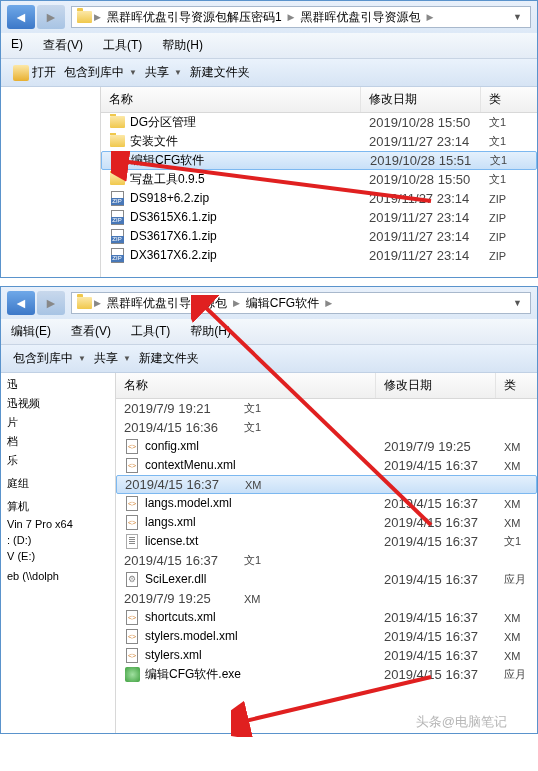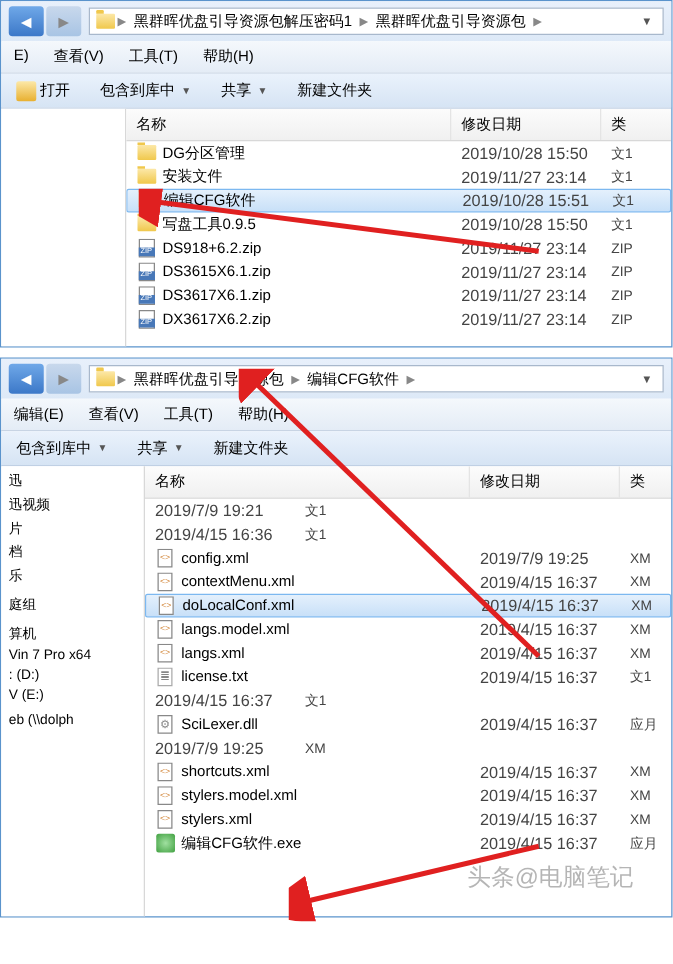--- a/index.html
+++ b/index.html
@@ -8,21 +8,21 @@
 .addr-bar{background:linear-gradient(#e8f0fb,#dde9f7);padding:4px 6px;display:flex;align-items:center;gap:2px}
 .nav-btn{width:28px;height:24px;border-radius:3px;display:flex;align-items:center;justify-content:center;color:#fff;font-size:14px}
 .nav-back{background:linear-gradient(#6fa8e8,#3c78c8)}
 .nav-fwd{background:linear-gradient(#c8d8ec,#a8c4e4);color:#888}
 .addr-box{flex:1;background:#fff;border:1px solid #a8b8cc;height:22px;display:flex;align-items:center;padding:0 4px;gap:2px;margin-left:4px}
 .crumb{padding:0 4px;white-space:nowrap}
 .crumb-sep{color:#888;font-size:9px}
 .addr-drop{color:#555;padding:0 4px;font-size:9px}
 .menu-bar{background:linear-gradient(#f4f8fc,#e4ecf6);padding:2px 6px;display:flex;gap:12px;border-bottom:1px solid #c8d4e4}
 .menu-item{padding:2px 4px}
-.tool-bar{background:linear-gradient(#eaf2fc,#d6e4f4);padding:3px 8px;display:flex;gap:16px;align-items:flex-start;border-bottom:1px solid #c0d0e4}
+.tool-bar{background:linear-gradient(#eaf2fc,#d6e4f4);padding:3px 8px;display:flex;align-items:flex-start;border-bottom:1px solid #c0d0e4}
 .tool-item{display:flex;align-items:center;gap:3px;padding:2px 4px}
 .tool-drop{font-size:8px;color:#555;margin-left:2px}
 .split{display:flex;height:190px}
 .nav-pane{width:100px;background:#fff;border-right:1px solid #d8d8d8;overflow:hidden}
 .nav-pane2{width:115px}
 .nav-list{padding:2px 0}
 .nav-item{padding:2px 6px;font-size:11px;white-space:nowrap;overflow:hidden}
 .content{flex:1;overflow:hidden}
 .col-headers{display:flex;background:linear-gradient(#fcfcfc,#f0f0f0);border-bottom:1px solid #d8d8d8;font-size:12px}
 .col-name{width:260px;padding:4px 8px;border-right:1px solid #e4e4e4}
@@ -41,21 +41,21 @@
 .txt-icon{background:#fff;border:1px solid #aaa;width:12px;height:15px;position:relative}
 .txt-icon:after{content:"";position:absolute;top:2px;left:2px;right:2px;height:7px;background:repeating-linear-gradient(#888 0,#888 1px,transparent 1px,transparent 2px)}
 .xml-icon{background:#fff;border:1px solid #888;width:12px;height:15px;position:relative}
 .xml-icon:after{content:"<>";position:absolute;top:3px;left:0;right:0;font-size:7px;color:#d08030;text-align:center}
 .dll-icon{background:#fff;border:1px solid #888;width:12px;height:15px;position:relative}
 .dll-icon:after{content:"⚙";position:absolute;top:1px;left:0;right:0;font-size:9px;text-align:center;color:#888}
 .exe-icon{width:15px;height:15px;background:radial-gradient(#a0e0a0,#40a040);border-radius:2px}
 .open-icon{width:20px;height:16px;background:linear-gradient(#fce8a8,#e8b030);border-radius:2px;position:relative}
 .arrow{position:absolute;pointer-events:none;z-index:10}
 .split2{height:360px}
-.watermark{position:absolute;bottom:18px;right:30px;color:rgba(120,120,120,0.55);font-size:19px;z-index:20}
+.watermark{position:absolute;bottom:2px;right:30px;color:rgba(120,120,120,0.55);font-size:13px;z-index:20}
 </style>
 </head>
 <body>
 
 <div class="window">
   <div class="addr-bar">
     <div class="nav-btn nav-back">◄</div>
     <div class="nav-btn nav-fwd">►</div>
     <div class="addr-box">
       <span class="icon">
@@ -278,26 +278,20 @@
             <div class="fn">
               <span class="icon">
                 <span class="xml-icon"></span>
               </span>
               <span>contextMenu.xml</span>
             </div>
             <div class="fd">2019/4/15 16:37</div>
             <div class="ft">XM</div>
           </div>
           <div class="file-row sel">
-            <div class="fn">
-              <span class="icon">
-                <span class="xml-icon"></span>
-              </span>
-              <span>doLocalConf.xml</span>
-            </div>
             <div class="fd">2019/4/15 16:37</div>
             <div class="ft">XM</div>
           </div>
           <div class="file-row">
             <div class="fn">
               <span class="icon">
                 <span class="xml-icon"></span>
               </span>
               <span>langs.model.xml</span>
             </div>

